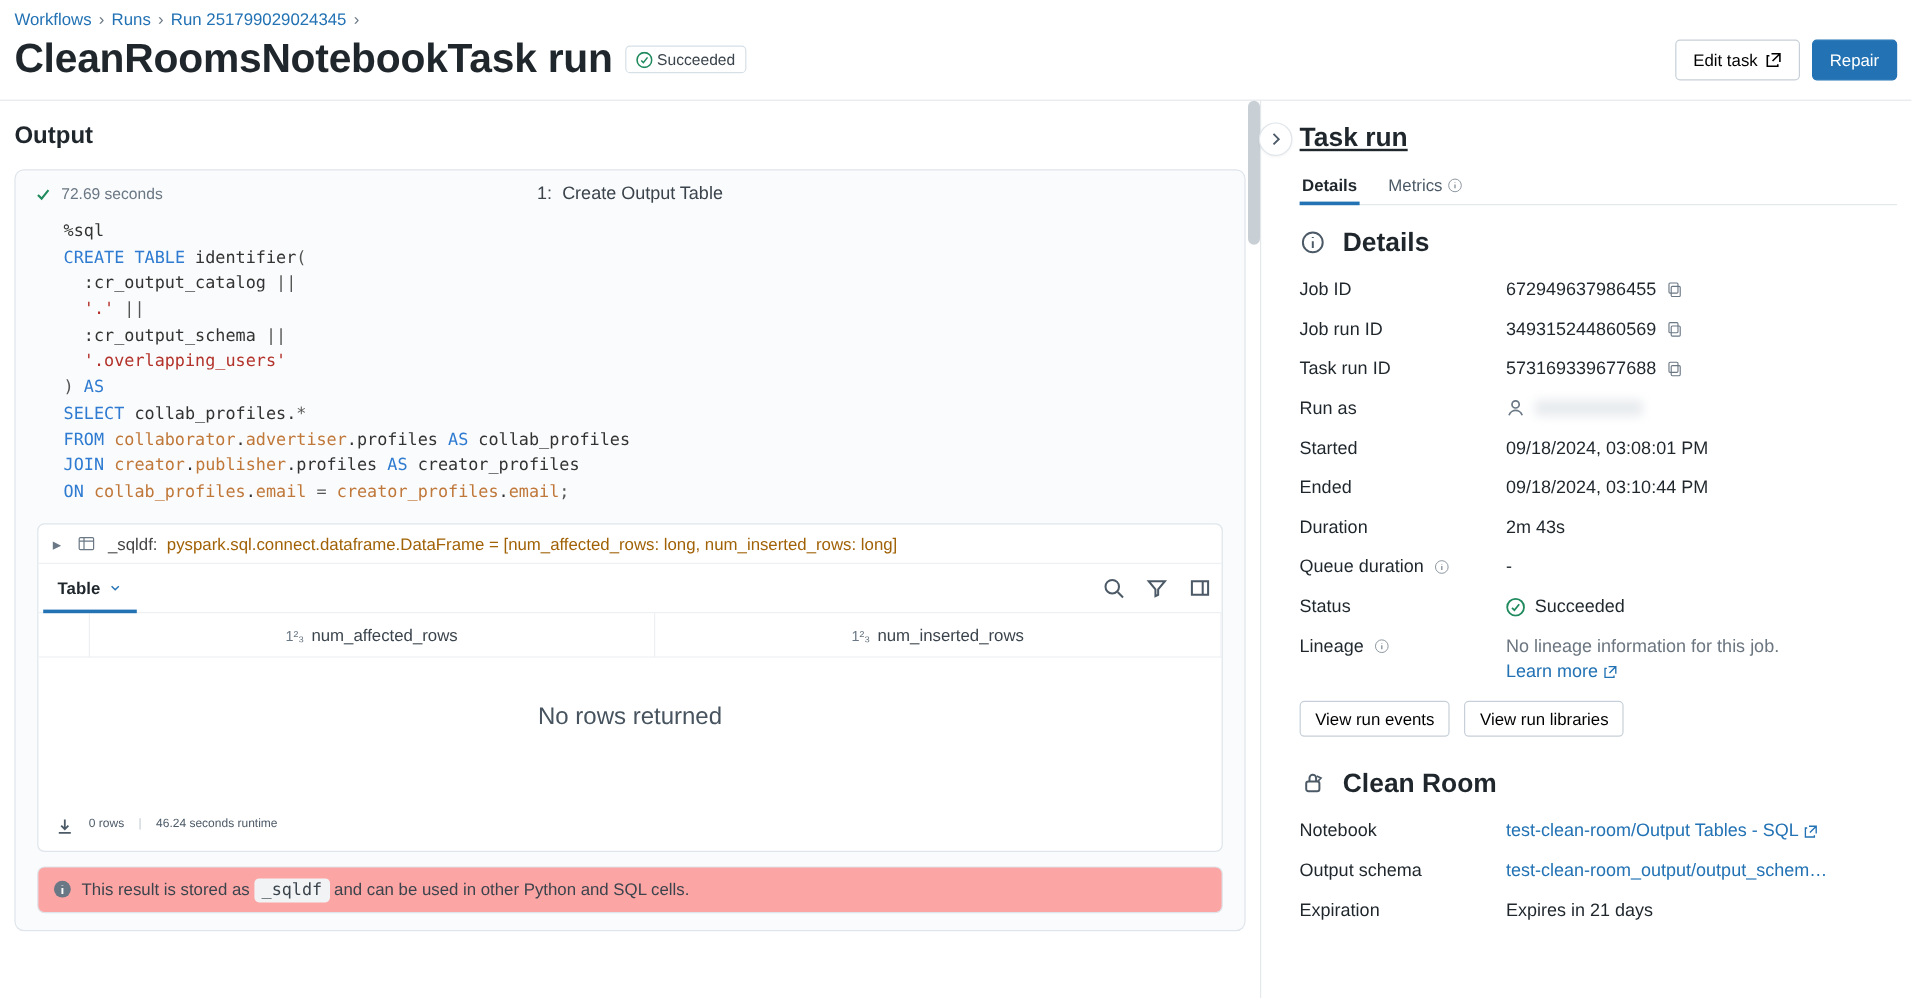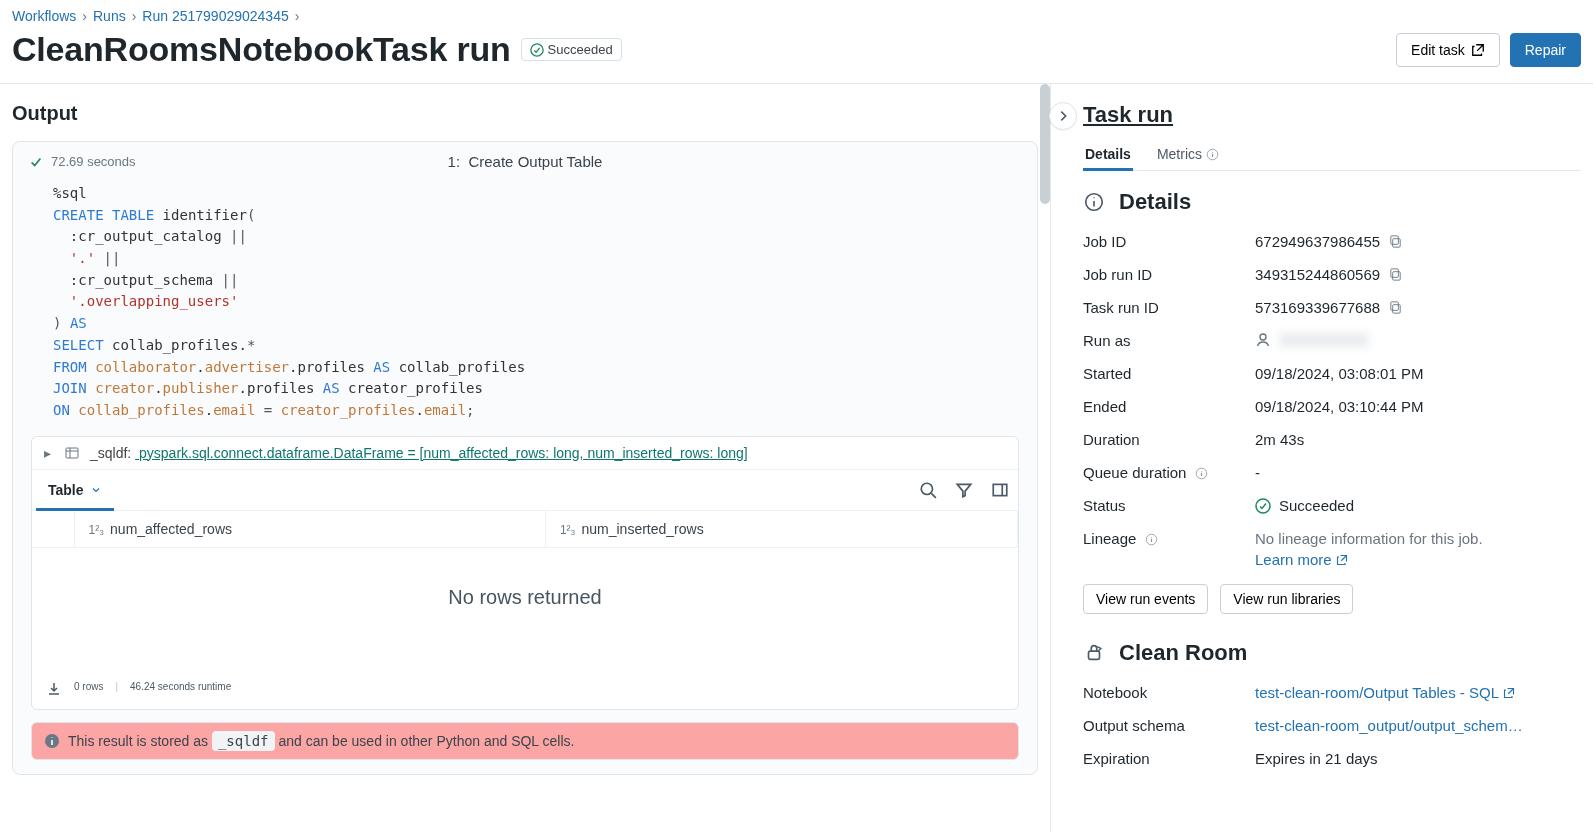--- a/index.html
+++ b/index.html
@@ -62,31 +62,31 @@
   }
   .tok-kw { color:#2e7bd1; } 
   .tok-name { color:#c0783a; } 
   .tok-str { color:#b3332c; } 
   .tok-punct { color:#555; }
 
   .result-box { margin: 0 18px 0 18px; border:1px solid #dfe5ea; border-radius:6px; background:#fff;}
   .df-row { display:flex; align-items:center; gap:10px; padding:8px 12px; border-bottom:1px solid #eef1f4; color:#444; font-size:14px;}
   .df-row .tri { width:10px; color:#6a7784; cursor:pointer;}
   .df-row .ico-tbl { color:#6a7784; }
-  .df-row .gray { color:#0f766e;text-decoration:underline; }
+  .df-row .gray { color:#a16207; }
 
   .tabbar { display:flex; align-items:center; border-bottom:1px solid #eef1f4;}
   .tab { padding:12px 16px; font-size:14px; display:flex; gap:6px; align-items:center; position:relative; cursor:pointer;}
   .tab.active { font-weight:600;}
   .tab.active::after{ content:""; position:absolute; left:4px; right:4px; bottom:-1px; height:3px; background:#2272b4;}
   .tabbar .sp { flex:1; }
   .iconbtn { width:36px; height:36px; display:flex; align-items:center; justify-content:center; color:#4c5a67; cursor:pointer;}
 
   table.data { width:100%; border-collapse:collapse;}
-  table.data th { text-align:left; font-weight:400; color:#3b444c; padding:10px 14px; border-bottom:1px solid #eef1f4; border-right:1px solid #eef1f4;}
+  table.data th { text-align:center; font-weight:400; color:#3b444c; padding:10px 14px; border-bottom:1px solid #eef1f4; border-right:1px solid #eef1f4;}
   table.data th:first-child{ width:42px; }
   table.data .colico { color:#6a7784; font-size:12px; margin-right:6px;}
   .empty { text-align:center; color:#47545f; font-size:20px; padding: 38px 0 60px; }
 
   .foot { display:flex; align-items:flex-start; gap:12px; padding:12px 14px; color:#4c5a67; font-size:10px;}
   .foot .sep { color:#c0c8cf;}
   .note {
     margin: 12px 18px 14px; border:1px solid #dfe5ea; border-radius:6px; background:#fca5a5;
     padding:10px 12px; display:flex; gap:8px; align-items:center; color:#3b444c; font-size:14px;
   }

